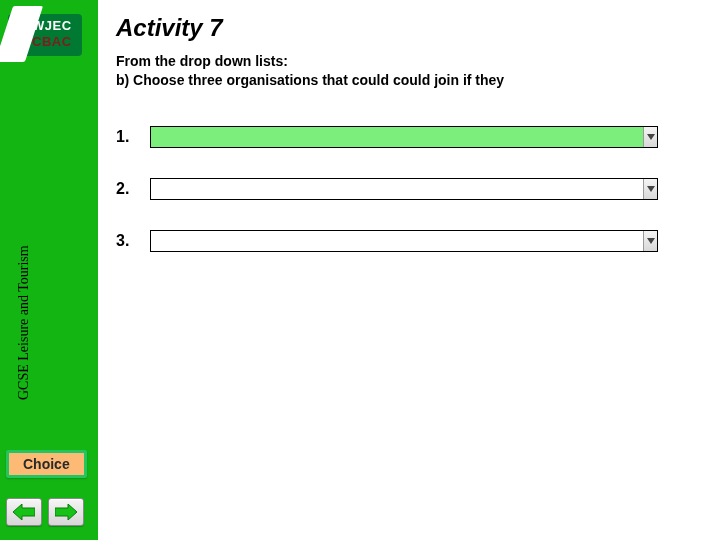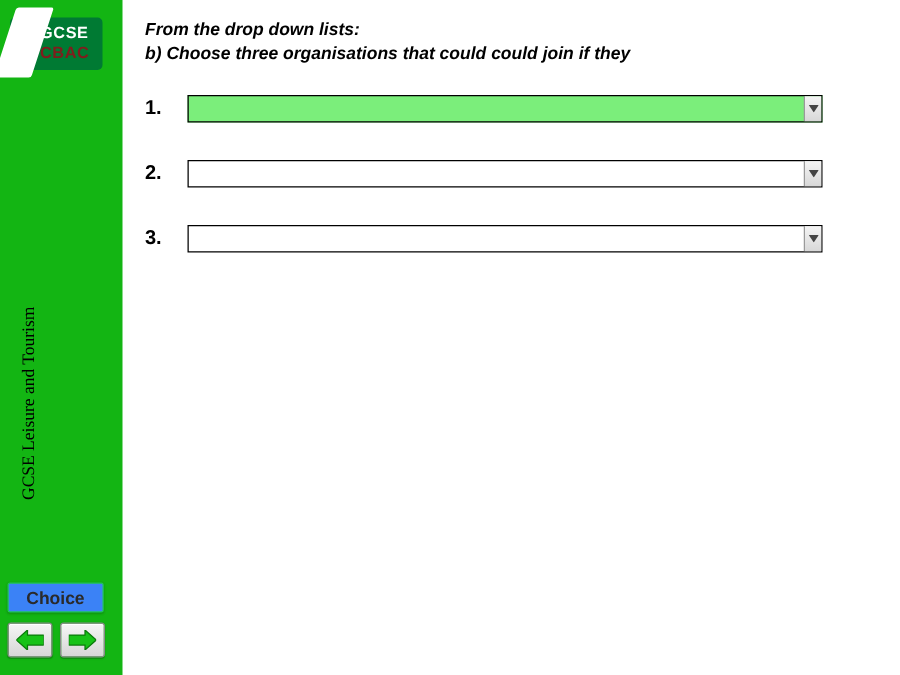--- a/index.html
+++ b/index.html
@@ -83,24 +83,23 @@
     .title {
       font-size: 24px;
       font-weight: bold;
       font-style: italic;
       color: #000000;
       margin-bottom: 10px;
     }
     .instructions {
       font-size: 14px;
       font-weight: bold;
-      font-style: italic;
       color: #000000;
       line-height: 1.35;
-      margin-bottom: 24px;
+      margin-bottom: 36px;
     }
     .instructions .line1 { display: block; }
     .instructions .line2 { display: block; padding-left: 0; }
     .instructions .line3 { display: block; padding-left: 22px; text-decoration: underline; }
     .question-row {
       display: flex;
       align-items: center;
       margin-bottom: 30px;
     }
     .qnum {
@@ -136,31 +135,31 @@
       justify-content: center;
     }
     .dropdown-btn svg { display: block; }
     .bottom-nav {
       position: absolute;
       left: 6px;
       bottom: 14px;
       width: 110px;
     }
     .choice-btn {
-      background: #3b82f6;
-      border: 1px solid #22c55e;
+      background: #fdba74;
+      border: 3px solid #22c55e;
       border-radius: 2px;
       padding: 3px 14px;
       font-size: 14px;
       font-weight: bold;
       color: #2a2a2a;
       box-shadow: 0 1px 2px rgba(0,0,0,0.2);
       cursor: pointer;
       display: inline-block;
-      margin-bottom: 6px;
+      margin-bottom: 18px;
     }
     .arrow-row {
       display: flex;
       gap: 6px;
       margin-top: 2px;
     }
     .arrow-btn {
       width: 36px;
       height: 28px;
       background: linear-gradient(#f6f6f6, #d6d6d6);
@@ -173,27 +172,28 @@
       box-shadow: inset 0 1px 0 #ffffff, 0 1px 1px rgba(0,0,0,0.25);
     }
   </style>
 </head>
 <body>
 
 <div class="sidebar">
   <div class="logo">
     <div class="logo-box"></div>
     <div class="logo-slash"></div>
-    <div class="logo-text1">GCSE</div>
+    <div class="logo-text1">WJEC</div>
     <div class="logo-text2">CBAC</div>
   </div>
   <div class="vertical-label">GCSE Leisure and Tourism</div>
 </div>
 
 <div class="content">
+  <div class="title">Activity 7</div>
   <div class="instructions">
     <span class="line1">From the drop down lists:</span>
     <span class="line2">b)   Choose three organisations that could could join if they</span>
   </div>
 
   <div class="question-row">
     <div class="qnum">1.</div>
     <div class="dropdown highlight">
       <div class="dropdown-value"></div>
       <div class="dropdown-btn">

